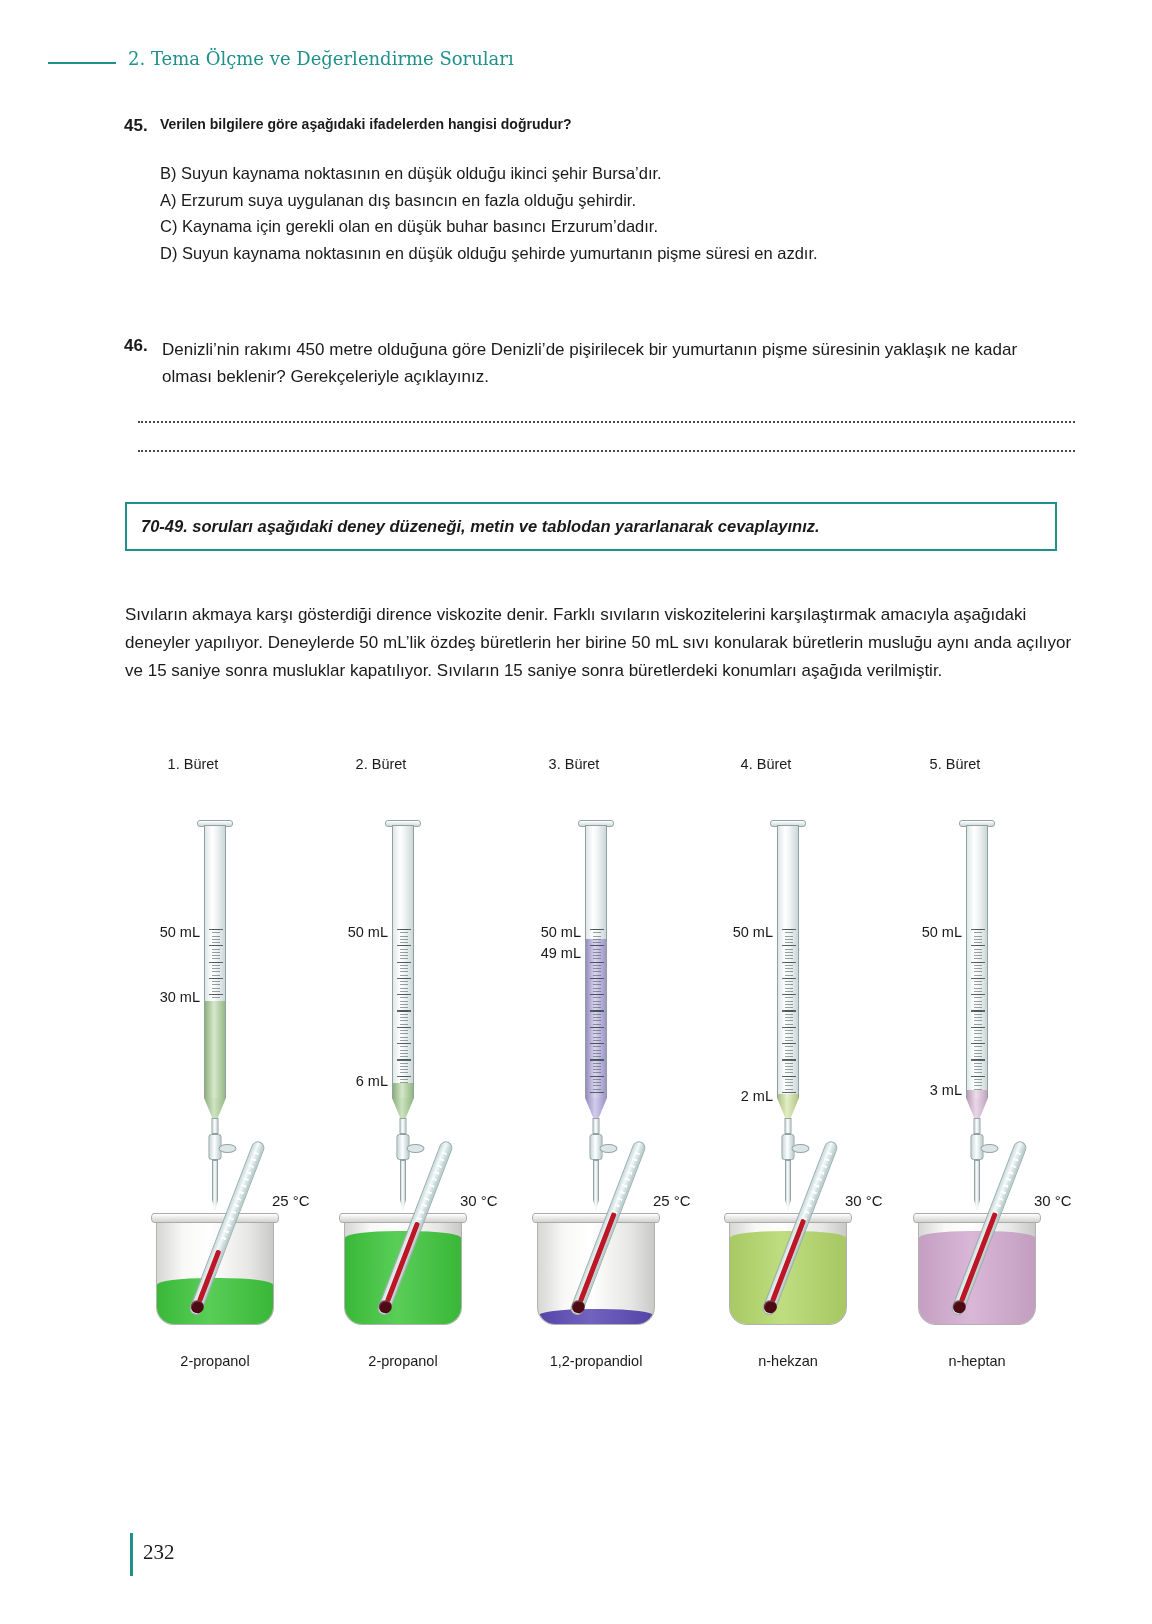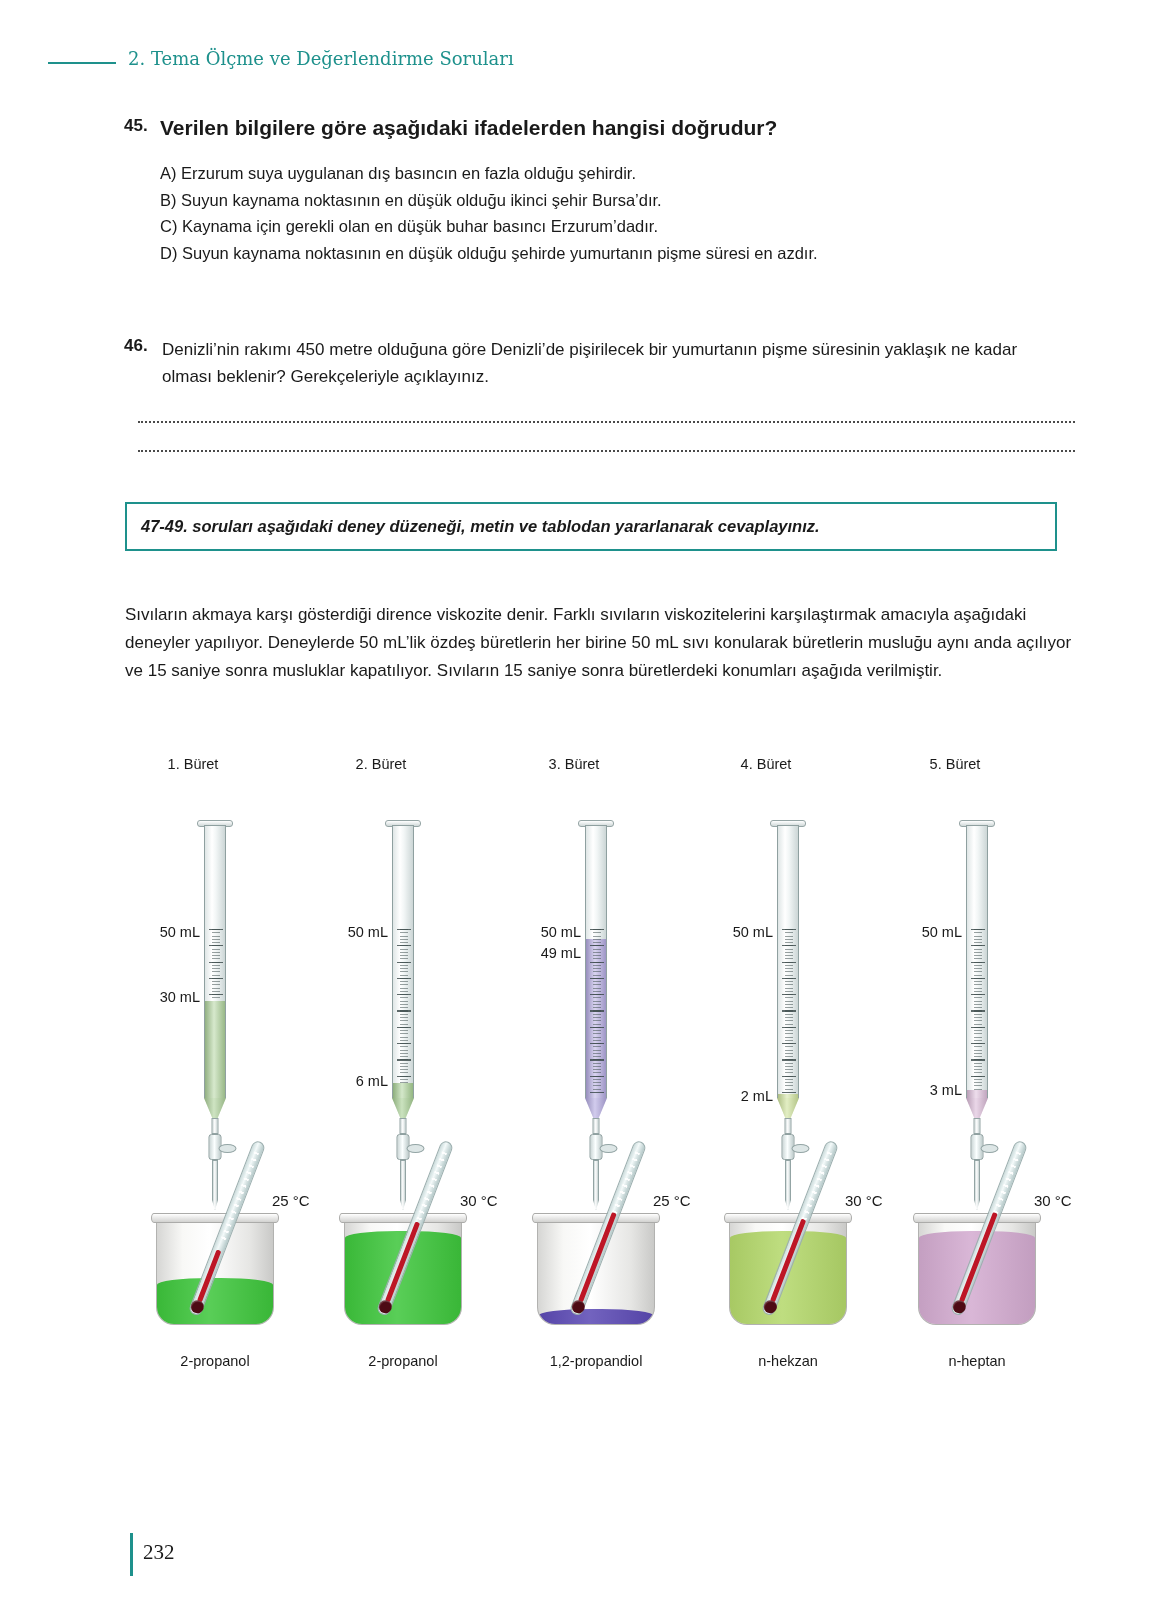--- a/index.html
+++ b/index.html
@@ -7,21 +7,21 @@
   .page {
     position:relative; width:1152px; height:1624px; background:#ffffff;
     font-family:"Liberation Sans", sans-serif; color:#1a1a1a; overflow:hidden;margin-left:40px;
   }
   
   .header-rule { position:absolute; left:8px; top:62px; width:68px; height:2px; background:#1e918c; }
   .header-title { position:absolute; left:88px; top:48px; font-family:"DejaVu Serif", serif;
     font-size:18px; color:#1e918c; }
   
   .q45-num { position:absolute; left:84px; top:116px; font-size:17px; font-weight:bold; }
-  .q45-text { position:absolute; left:120px; top:116px; width:900px; font-size:21px; font-weight:bold; }
+  .q45-text { position:absolute; left:120px; top:116px; width:900px; font-size:14px; font-weight:bold; }
   .q45-options { position:absolute; left:120px; top:160px; width:920px; font-size:16.5px; line-height:26.5px; }
   
   .q46-num { position:absolute; left:84px; top:336px; font-size:17px; font-weight:bold; }
   .q46-text { position:absolute; left:122px; top:336px; width:900px; font-size:17px; font-weight:normal; line-height:27px; }
   .dotline { position:absolute; left:98px; width:937px; height:0; border-top:2px dotted #4a4a4a; }
   .dot1 { top:421px; } .dot2 { top:450px; }
   
   .instr-box { position:absolute; left:85px; top:502px; width:932px; border:2px solid #1e918c;
     padding:13px 14px; font-size:16.5px; font-weight:bold; font-style:italic; }
   
@@ -90,32 +90,32 @@
 <body>
 
 <div class="page">
 
   <div class="header-rule"></div>
   <div class="header-title">2. Tema Ölçme ve Değerlendirme Soruları</div>
 
   <div class="q45-num">45.</div>
   <div class="q45-text">Verilen bilgilere göre aşağıdaki ifadelerden hangisi doğrudur?</div>
   <div class="q45-options">
+    <div>B) Suyun kaynama noktasının en düşük olduğu ikinci şehir Bursa’dır.</div>
     <div>A) Erzurum suya uygulanan dış basıncın en fazla olduğu şehirdir.</div>
-    <div>B) Suyun kaynama noktasının en düşük olduğu ikinci şehir Bursa’dır.</div>
     <div>C) Kaynama için gerekli olan en düşük buhar basıncı Erzurum’dadır.</div>
     <div>D) Suyun kaynama noktasının en düşük olduğu şehirde yumurtanın pişme süresi en azdır.</div>
   </div>
 
   <div class="q46-num">46.</div>
   <div class="q46-text">Denizli’nin rakımı 450 metre olduğuna göre Denizli’de pişirilecek bir yumurtanın pişme süresinin yaklaşık ne kadar olması beklenir? Gerekçeleriyle açıklayınız.</div>
   <div class="dotline dot1"></div>
   <div class="dotline dot2"></div>
 
-  <div class="instr-box">47-49. soruları aşağıdaki deney düzeneği, metin ve tablodan yararlanarak cevaplayınız.</div>
+  <div class="instr-box">70-49. soruları aşağıdaki deney düzeneği, metin ve tablodan yararlanarak cevaplayınız.</div>
 
   <div class="intro">Sıvıların akmaya karşı gösterdiği dirence viskozite denir. Farklı sıvıların viskozitelerini karşılaştırmak amacıyla aşağıdaki deneyler yapılıyor. Deneylerde 50 mL’lik özdeş büretlerin her birine 50 mL sıvı konularak büretlerin musluğu aynı anda açılıyor ve 15 saniye sonra musluklar kapatılıyor. Sıvıların 15 saniye sonra büretlerdeki konumları aşağıda verilmiştir.</div>
 
   <div class="diagram">
 
     <div class="station" style="left:82px">
       <div class="buret-title">1. Büret</div>
       <div class="vol-label align" style="top:184px">50 mL</div>
       <div class="vol-label align" style="top:249px">30 mL</div>
       <div class="burette" style="--liquid: #aed29a;">

